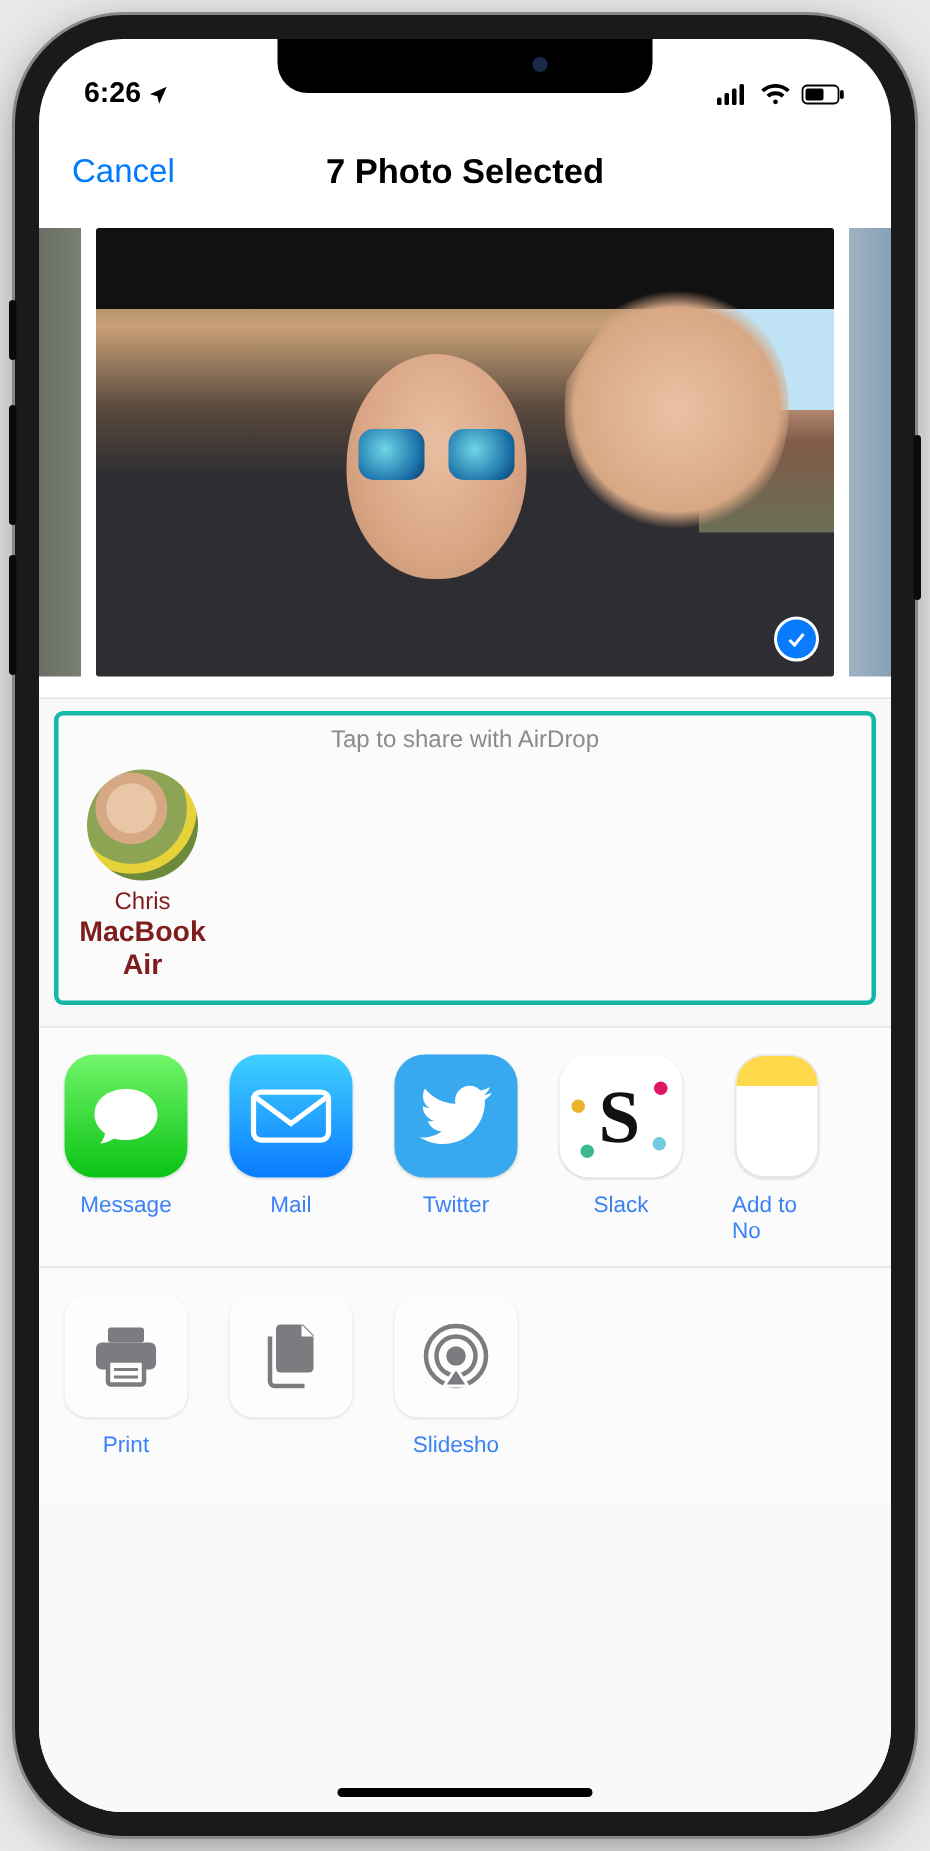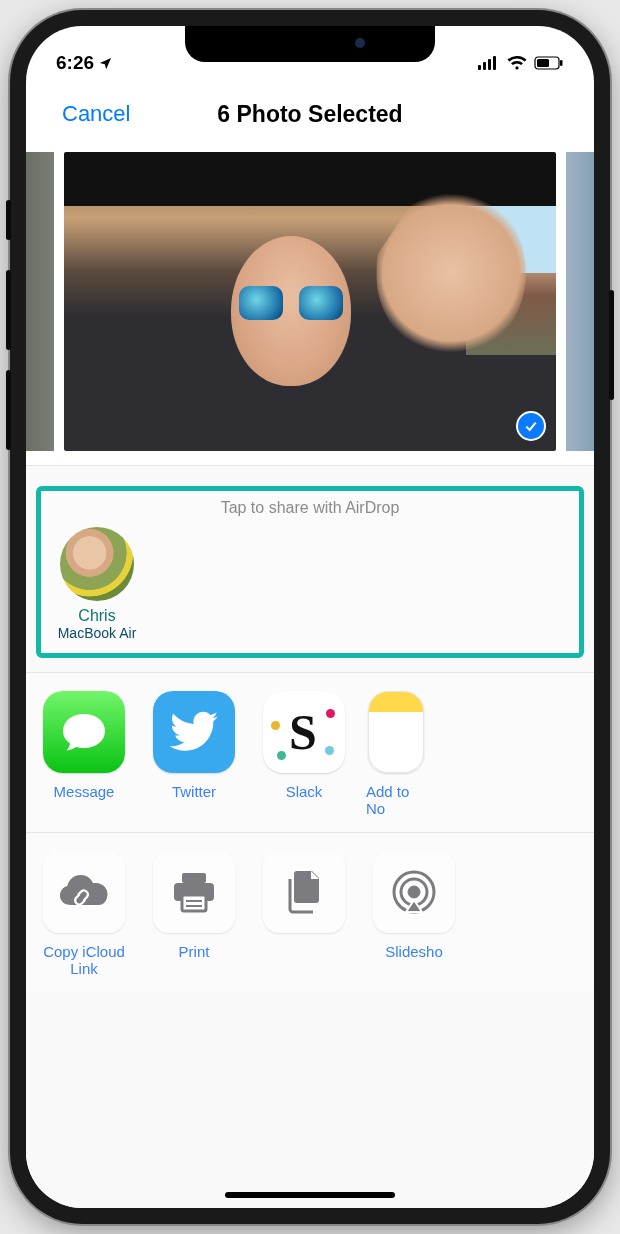--- a/index.html
+++ b/index.html
@@ -53,21 +53,21 @@
   }
   .status-left { display:flex; align-items:center; gap:4px; }
   .status-right { display:flex; align-items:center; gap:7px; }
   .loc-arrow svg, .status-right svg { display:block; }
   .nav-bar {
     height: 64px; display:flex; align-items:center; justify-content:center;
     position:relative; padding: 0 20px;
   }
   .cancel-btn {
     position:absolute; left:22px; color:#007aff; font-size:22px;
-    background:none; border:none;margin-left:14px;
+    background:none; border:none;
   }
   .title { font-size:23px; font-weight:700; }
   .content { flex:1; background:#f9f9f9; display:flex; flex-direction:column; }
   .photo-strip {
     height: 320px; background:#fff; position:relative;
     padding: 6px 0 14px; border-bottom:1px solid #e4e4e4;
     display:flex; align-items:stretch; gap:8px;
   }
   .thumb-edge { width:28px; background:linear-gradient(90deg,#6a6f66,#7a7f74); }
   .thumb-edge.right { background:linear-gradient(90deg,#9fb2c4,#87a1b4); }
@@ -97,40 +97,40 @@
     position:absolute; right:0; top:18%; width:90px; height:50%;
     background: linear-gradient(180deg,#bfe3f4 0%, #bfe3f4 45%, #b0876e 45%, #7f5a47 60%, #6b6f57 100%);
   }
   .check-badge {
     position:absolute; right:10px; bottom:10px;
     width:30px; height:30px; border-radius:50%; background:#0a7bff;
     border:2px solid #fff; display:flex; align-items:center; justify-content:center;
   }
   .check-badge svg { stroke:#fff; }
   .airdrop-block {
-    margin:20px 10px 14px; border:5px solid #14b8a6; border-radius:6px;
+    margin:8px 10px 14px; border:3px solid #14b8a6; border-radius:6px;
     background:#fbfbfb; padding: 8px 10px 12px;
   }
   .airdrop-title { text-align:center; font-size:16px; color:#8a8a8f; margin-bottom:10px;}
   .airdrop-targets { display:flex; gap:24px; }
   .ad-target { width:92px; text-align:center; }
   .ad-avatar {
     width:74px; height:74px; border-radius:50%; margin:0 auto 6px;
     background: radial-gradient(circle at 40% 35%, #e9c6a6 0 25%, #d6a884 26% 36%, #8ea455 37% 56%, #e7d23a 57% 66%, #6b8a3a 67% 100%);
   }
-  .ad-name { font-size:16px; color:#0f766e; }
-  .ad-device { font-size:14px; color:#0c4a6e; }
+  .ad-name { font-size:16px; color:#7f1d1d; }
+  .ad-device { font-size:19px; color:#7f1d1d;font-weight:bold; }
   .row {
     display:flex; padding: 18px 10px 14px; gap:14px;
     border-top:1px solid #e4e4e4; overflow:hidden;
   }
   .row.apps { background:#fbfbfb; }
   .row.actions { background:#fbfbfb; }
   .tile { width:96px; flex:0 0 96px; text-align:center; }
-  .tile.partial { width:60px; flex:0 0 60px;}
+  .tile.partial { width:60px; flex:0 0 60px;margin-left:12px;}
   .app-icon {
     width:82px; height:82px; border-radius:20px; margin:0 auto 10px;
     display:flex; align-items:center; justify-content:center;
     box-shadow: 0 1px 2px rgba(0,0,0,.15);
   }
   .action-icon {
     width:82px; height:82px; border-radius:16px; margin:0 auto 10px;
     background:#fdfdfd;
     display:flex; align-items:center; justify-content:center;
     box-shadow: 0 1px 2px rgba(0,0,0,.1);
@@ -189,21 +189,21 @@
               <rect x="1" y="1" width="24" height="12" rx="3" fill="none" stroke="#000" stroke-width="1.2"></rect>
               <rect x="3" y="3" width="12" height="8" rx="1.5" fill="#000"></rect>
               <rect x="26" y="4" width="2.5" height="6" rx="1.2" fill="#000"></rect>
             </svg>
         </span>
       </div>
     </div>
 
     <div class="nav-bar">
       <button class="cancel-btn">Cancel</button>
-      <div class="title">6 Photo Selected</div>
+      <div class="title">7 Photo Selected</div>
     </div>
 
     <div class="content">
 
       <div class="photo-strip">
         <div class="thumb-edge"></div>
         <div class="photo-main">
           <div class="window-r"></div>
           <div class="face">
               <div class="glasses">
@@ -235,20 +235,29 @@
       <div class="row apps">
         <div class="tile">
           <div class="app-icon ic-message">
             <svg width="50" height="44" viewBox="0 0 50 44">
                 <path d="M25 4C13 4 4 11 4 21c0 5 2.6 9.5 7 12.6-.4 2.4-1.6 5-3.4 6.8 3.6-.4 7-1.8 9.4-3.4 2.5.7 5.2 1 8 1 12 0 21-7 21-17S37 4 25 4z" fill="#fff"></path>
               </svg>
           </div>
           <div class="tile-label">Message</div>
         </div>
         <div class="tile">
+          <div class="app-icon ic-mail">
+            <svg width="56" height="40" viewBox="0 0 56 40">
+                <rect x="3" y="4" width="50" height="32" rx="5" fill="none" stroke="#fff" stroke-width="3.5"></rect>
+                <path d="M5 8l23 17L51 8" fill="none" stroke="#fff" stroke-width="3.5" stroke-linecap="round"></path>
+              </svg>
+          </div>
+          <div class="tile-label">Mail</div>
+        </div>
+        <div class="tile">
           <div class="app-icon ic-twitter">
             <svg width="52" height="44" viewBox="0 0 52 44">
                 <path fill="#fff" d="M50 6.5c-1.8.8-3.7 1.4-5.7 1.6 2-1.2 3.6-3.2 4.3-5.5-1.9 1.1-4 2-6.3 2.4C40.5 3 38 1.8 35.2 1.8c-5.4 0-9.8 4.4-9.8 9.8 0 .8.1 1.5.3 2.3C17.5 13.5 10.2 9.6 5.3 3.6c-.8 1.5-1.3 3.2-1.3 5 0 3.4 1.7 6.4 4.4 8.1-1.6 0-3.1-.5-4.5-1.2v.1c0 4.7 3.4 8.7 7.8 9.6-.8.2-1.7.3-2.6.3-.6 0-1.3-.1-1.9-.2 1.3 3.9 4.9 6.7 9.2 6.8-3.4 2.6-7.6 4.2-12.2 4.2-.8 0-1.6 0-2.3-.1 4.4 2.8 9.6 4.5 15.2 4.5 18.2 0 28.2-15.1 28.2-28.2v-1.3c1.9-1.4 3.6-3.1 4.9-5.1z"></path>
               </svg>
           </div>
           <div class="tile-label">Twitter</div>
         </div>
         <div class="tile">
           <div class="app-icon ic-slack">
             <div class="slack-dots">
@@ -263,32 +272,20 @@
         </div>
         <div class="tile partial">
           <div class="app-icon ic-notes" style="width:56px"></div>
           <div class="tile-label" style="text-align:left">Add to No</div>
         </div>
       </div>
 
       <div class="row actions">
         <div class="tile">
           <div class="action-icon">
-            <svg width="54" height="40" viewBox="0 0 54 40" fill="#7b7b80">
-                <path d="M42 33H14C7 33 3 28.8 3 23.5c0-4.6 3-8.3 7.3-9.4C11.6 7.8 17 3 23.7 3c5.6 0 10.4 3.4 12.4 8.3 1-.3 2-.4 3-.4 6.3 0 11.4 5 11.4 11.1C50.5 28.4 46.7 33 42 33z"></path>
-                <g stroke="#fff" stroke-width="2.2" fill="none" stroke-linecap="round">
-                  <path d="M22 23l-3 3a4 4 0 005.6 5.6l3-3"></path>
-                  <path d="M27 28l3-3a4 4 0 00-5.6-5.6l-3 3"></path>
-                </g>
-              </svg>
-          </div>
-          <div class="tile-label">Copy iCloud Link</div>
-        </div>
-        <div class="tile">
-          <div class="action-icon">
             <svg width="48" height="44" viewBox="0 0 48 44" fill="#7b7b80">
                 <rect x="12" y="3" width="24" height="10" rx="2"></rect>
                 <rect x="4" y="13" width="40" height="18" rx="4"></rect>
                 <rect x="12" y="25" width="24" height="16" rx="2" fill="#fff" stroke="#7b7b80" stroke-width="3"></rect>
                 <line x1="16" y1="31" x2="32" y2="31" stroke="#7b7b80" stroke-width="2"></line>
                 <line x1="16" y1="36" x2="32" y2="36" stroke="#7b7b80" stroke-width="2"></line>
               </svg>
           </div>
           <div class="tile-label">Print</div>
         </div>

